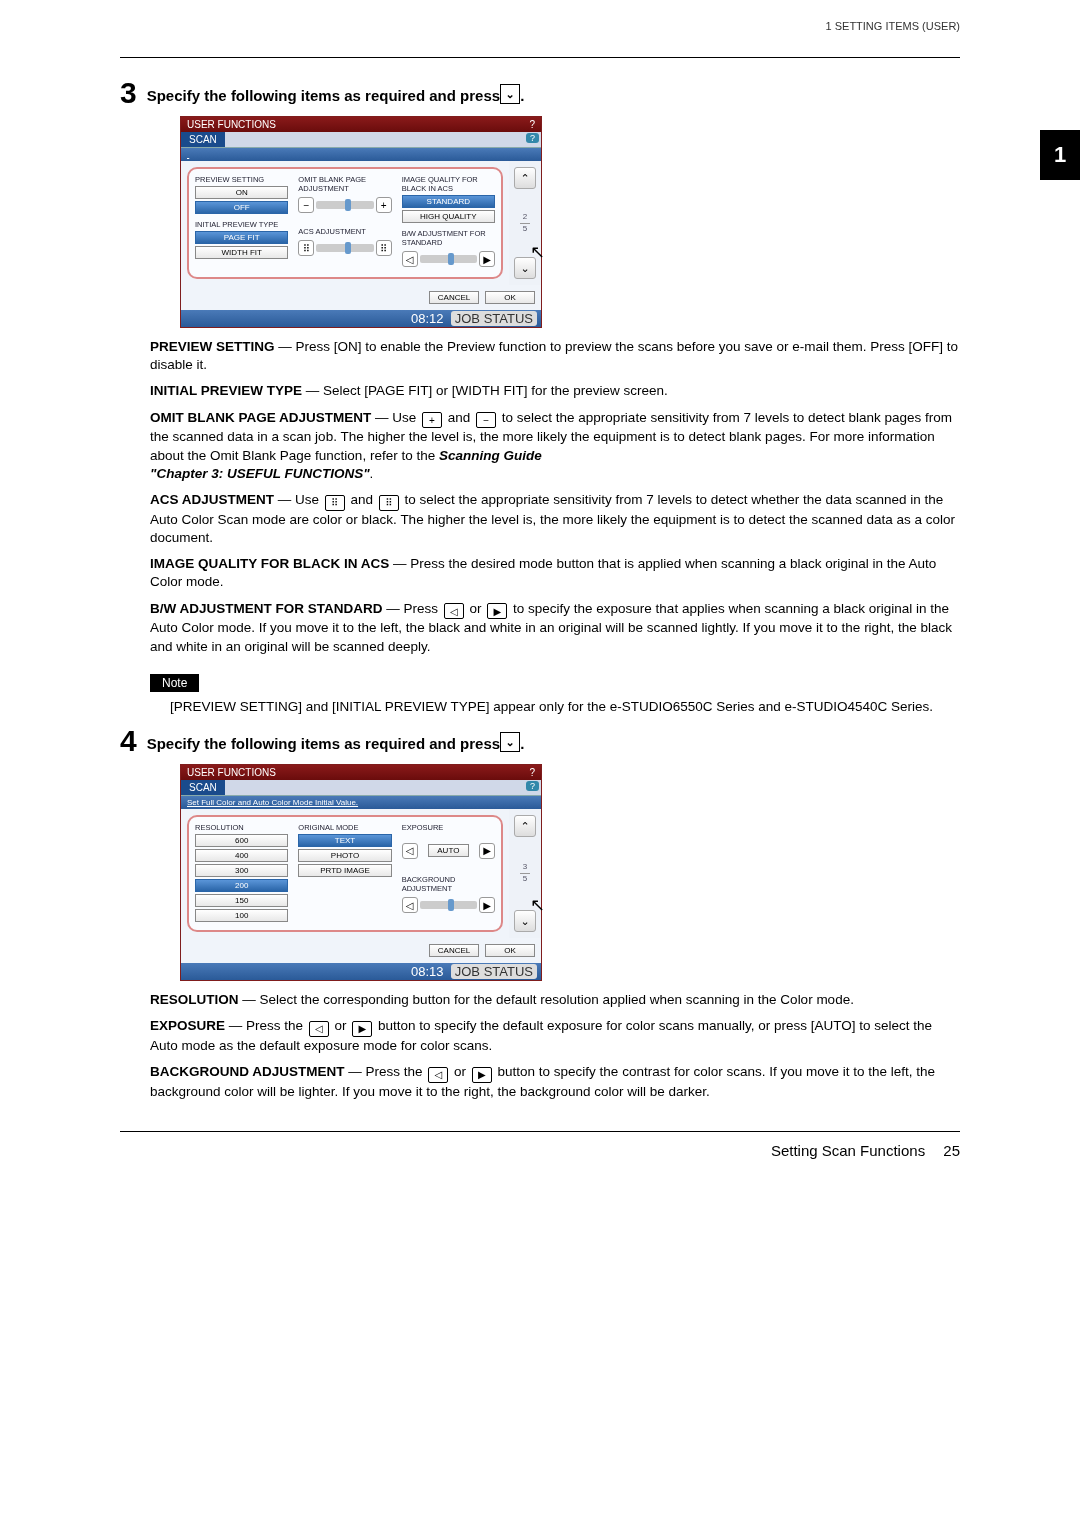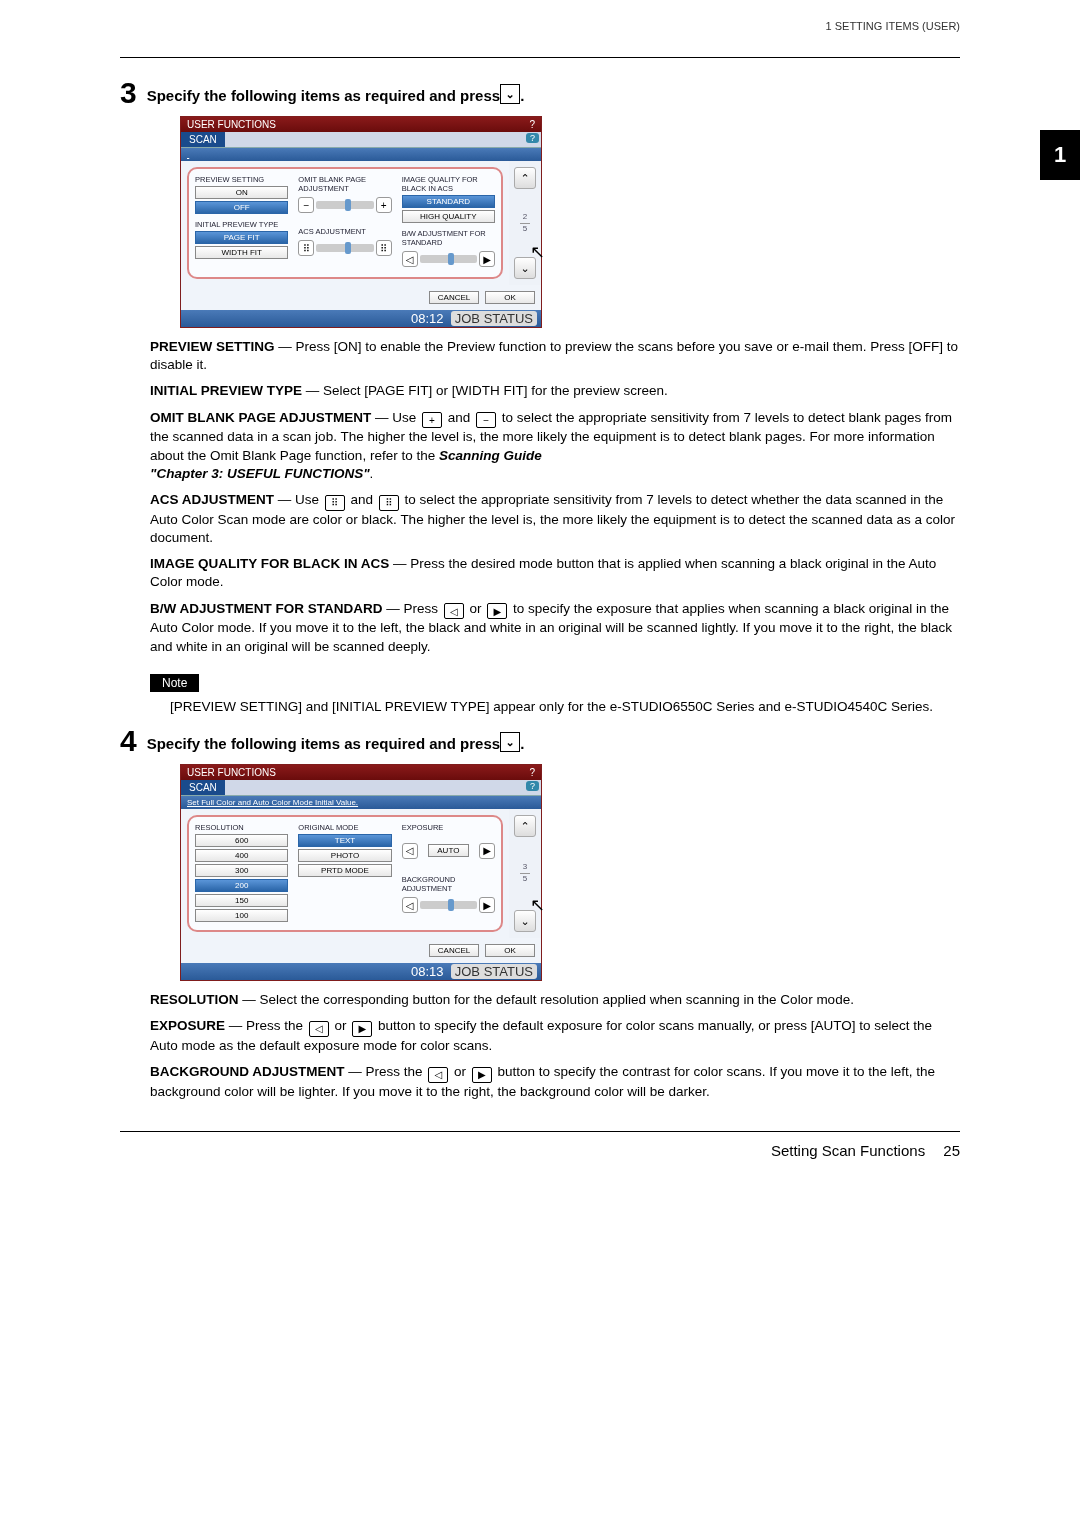--- a/index.html
+++ b/index.html
@@ -404,21 +404,21 @@
           <span class="ss-btn">400</span>
           <span class="ss-btn">300</span>
           <span class="ss-btn sel">200</span>
           <span class="ss-btn">150</span>
           <span class="ss-btn">100</span>
         </div>
         <div class="ss-col">
           <div class="ss-label">ORIGINAL MODE</div>
           <span class="ss-btn sel">TEXT</span>
           <span class="ss-btn">PHOTO</span>
-          <span class="ss-btn">PRTD MODE</span>
+          <span class="ss-btn">PRTD IMAGE</span>
         </div>
         <div class="ss-col">
           <div class="ss-label">EXPOSURE</div>
           <div class="ss-slider">
             <span class="ss-sliderbox">◁</span>
             <span class="ss-btn" style="flex:1;margin:8px">AUTO</span>
             <span class="ss-sliderbox">▶</span>
           </div>
           <div class="ss-label" style="margin-top:10px">BACKGROUND
 ADJUSTMENT</div>

